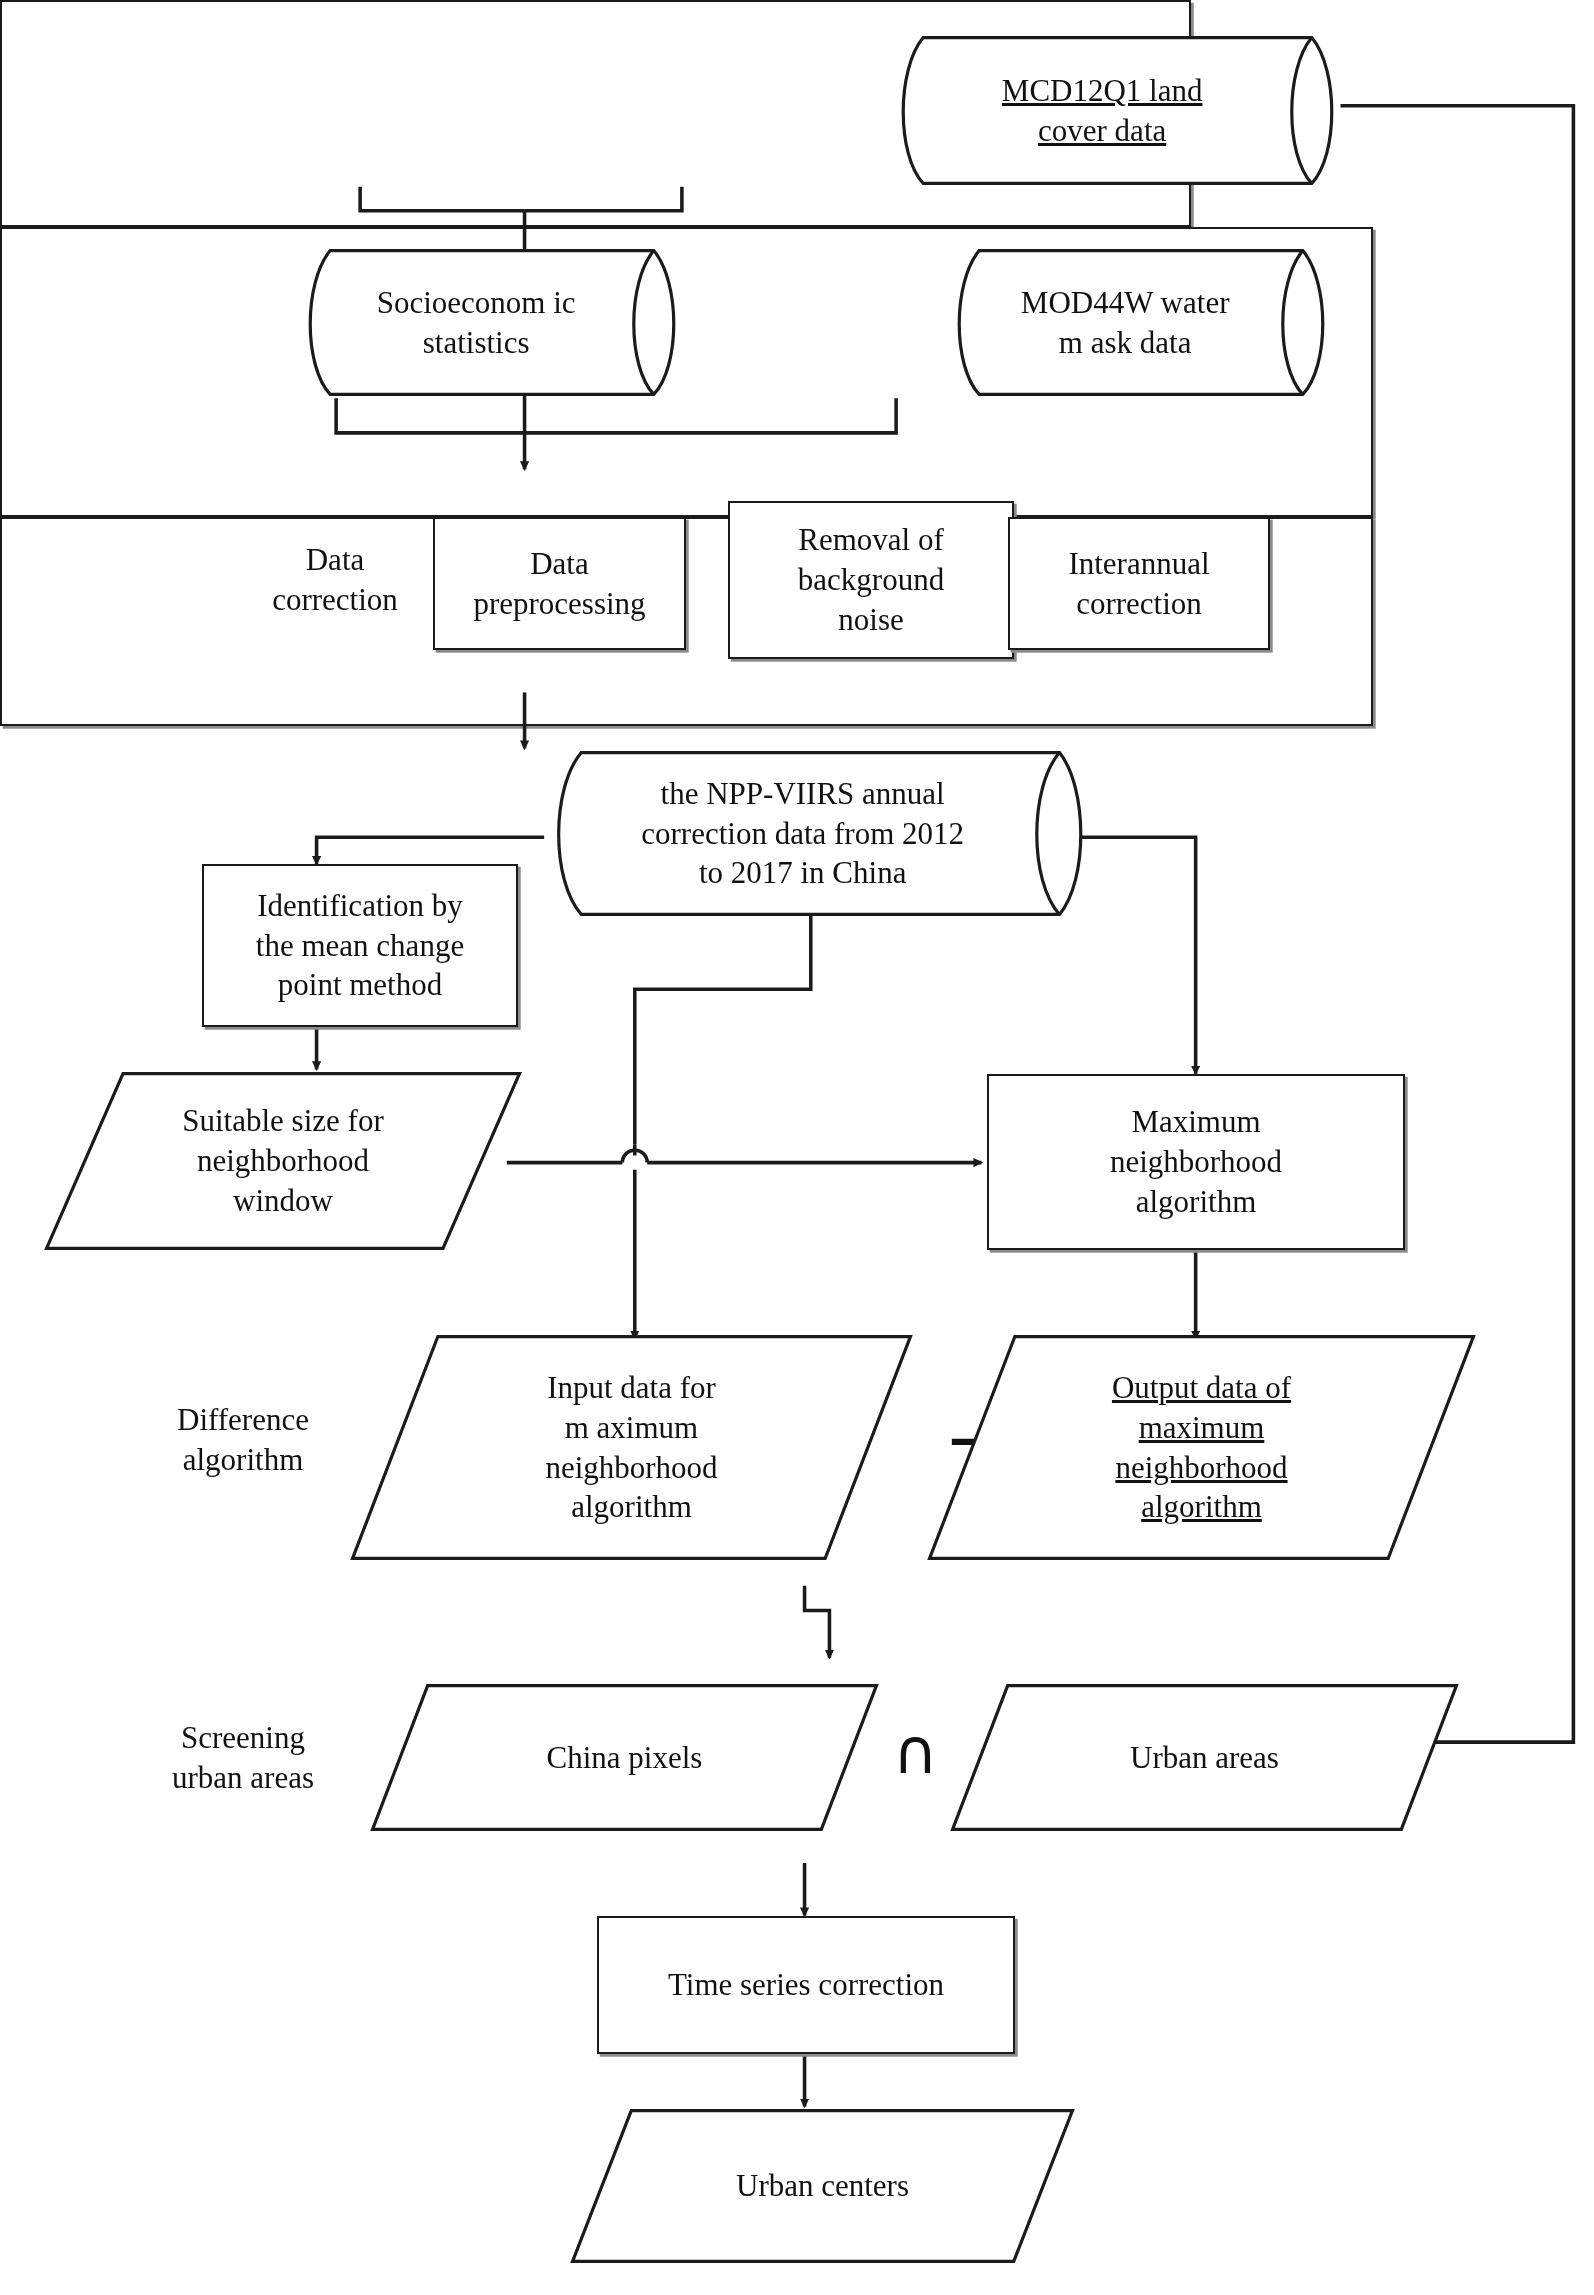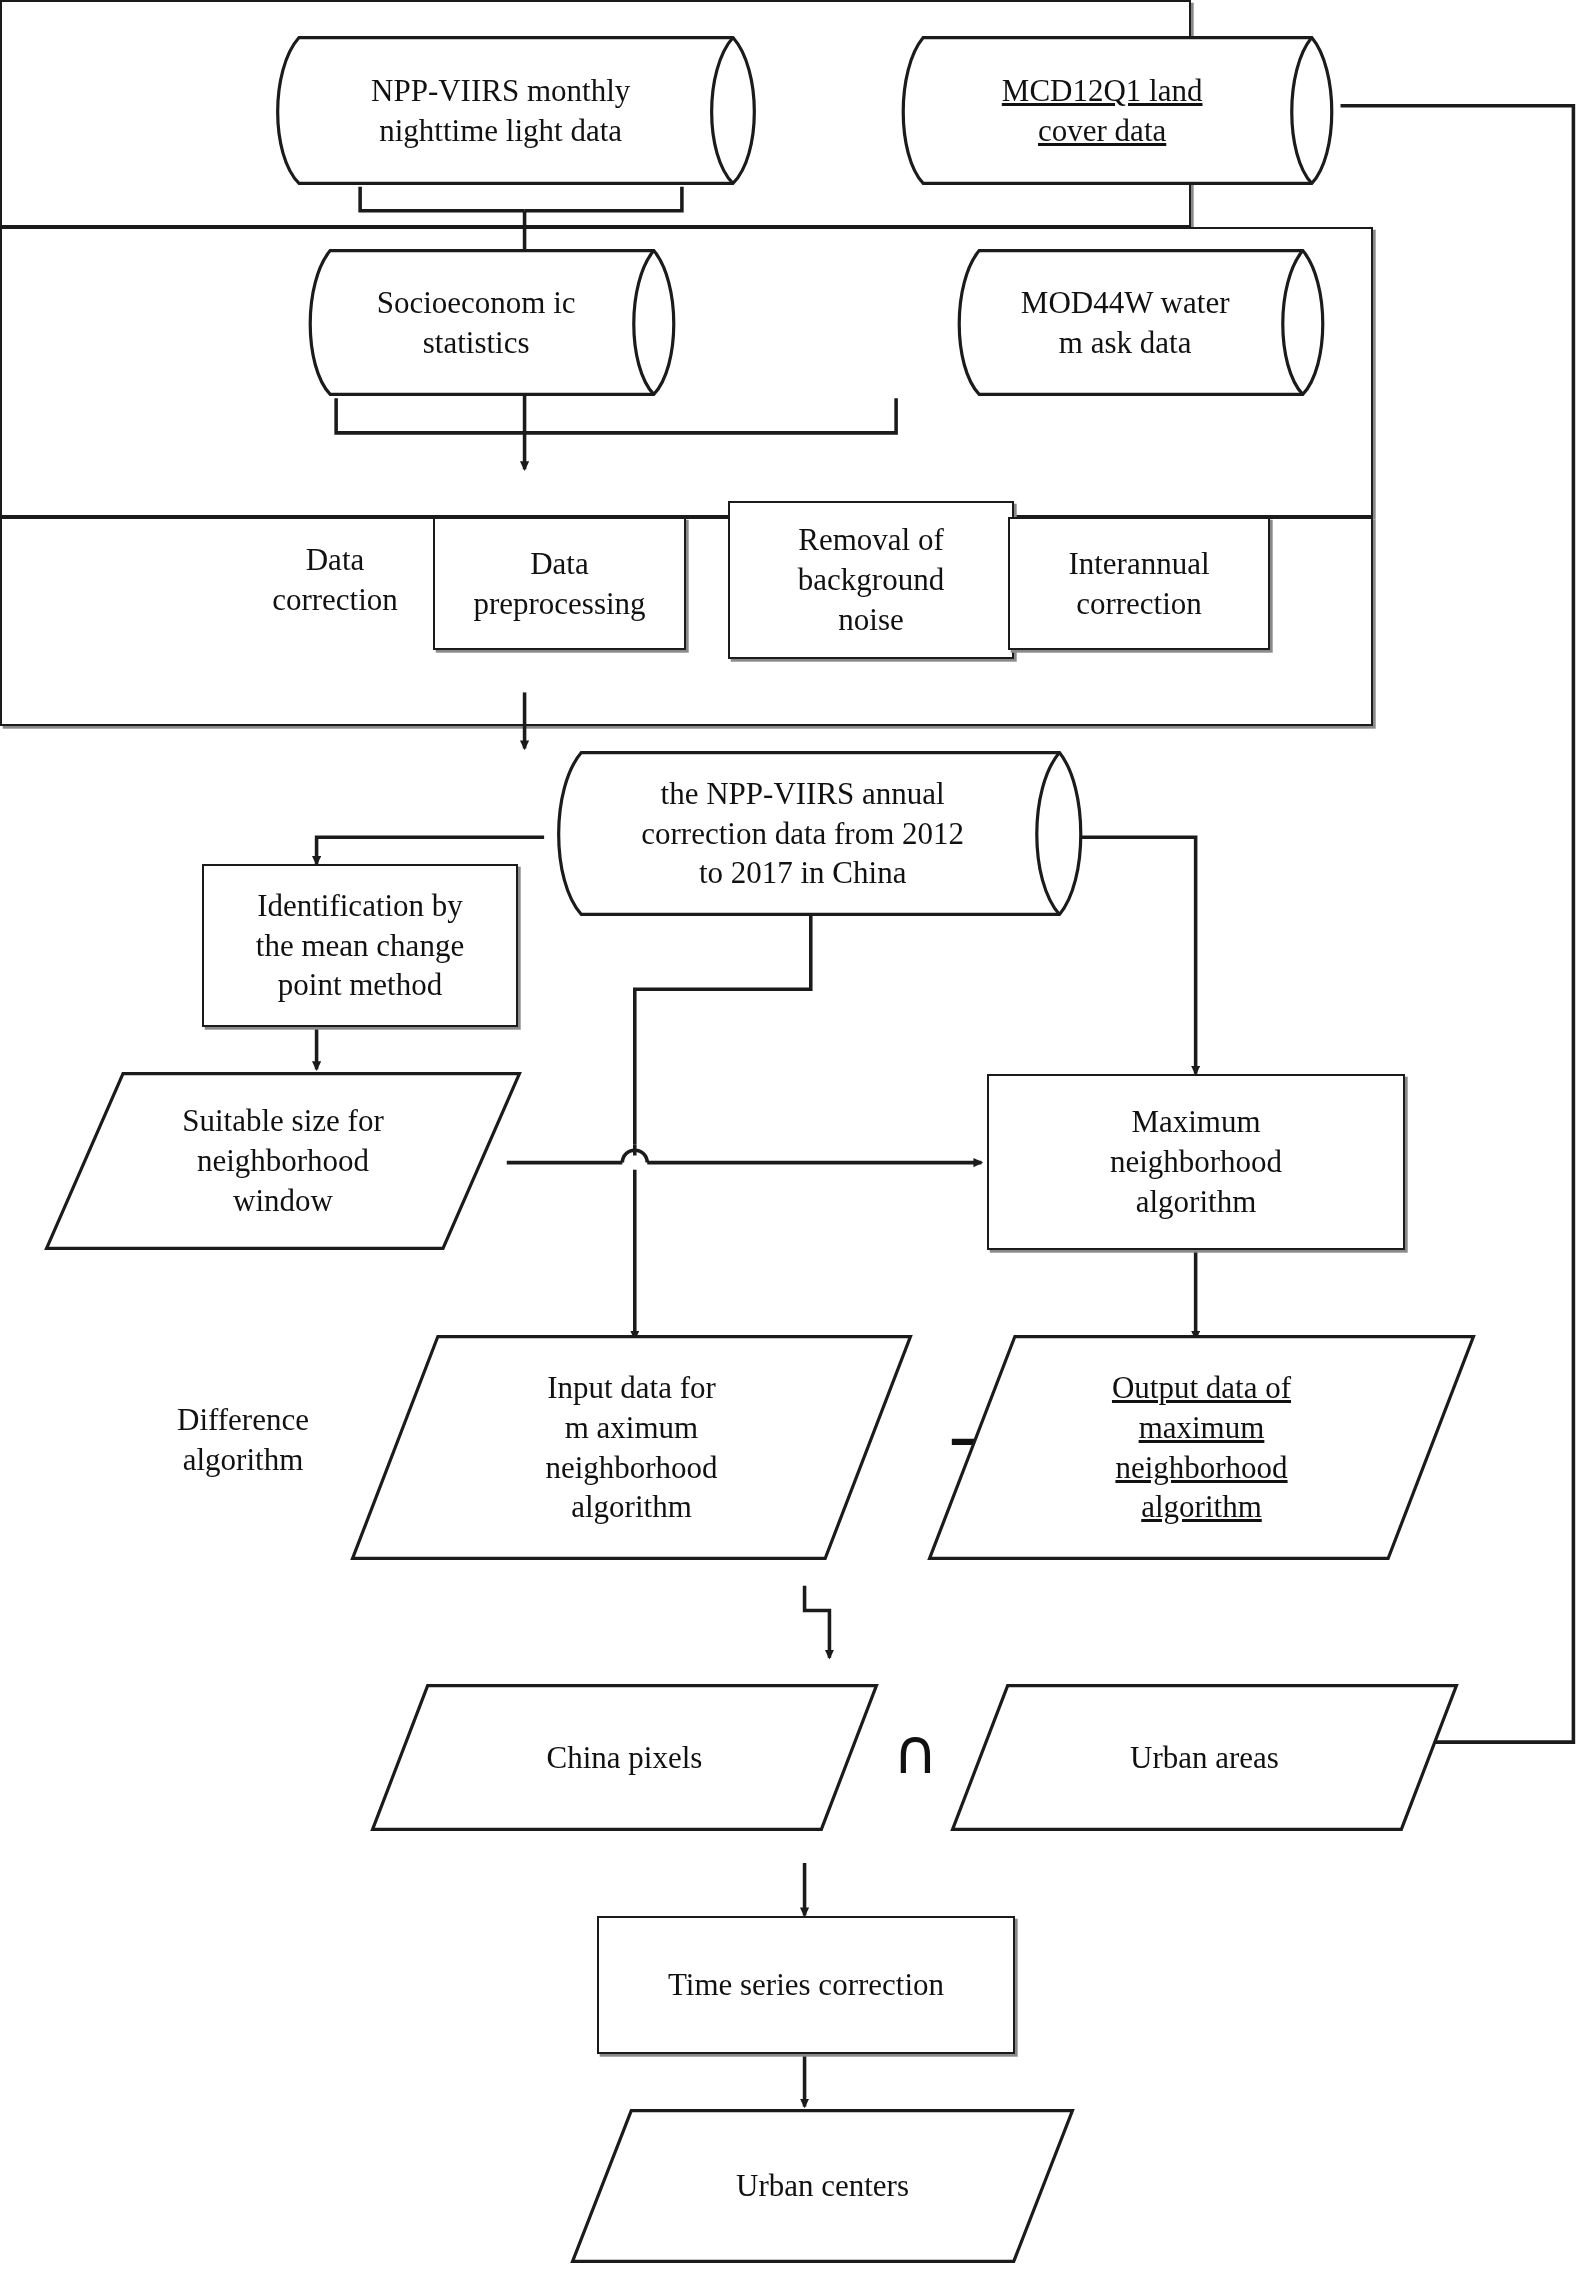--- a/index.html
+++ b/index.html
@@ -146,28 +146,20 @@
       <path d="M 905,1784 L 905,1812 L 933,1812 L 933,1865" marker-end="url(#arrow)"></path>
 
       <path d="M 1508,119 L 1770,119 L 1770,1960 L 1600,1960" marker-end="url(#arrow)"></path>
 
       <path d="M 905,2096 L 905,2155" marker-end="url(#arrow)"></path>
 
       <path d="M 905,2310 L 905,2370" marker-end="url(#arrow)"></path>
     </g>
   </svg>
 
-  <div class="node cyl" style="left:267px; top:34px; width:498px; height:153px; font-size:31px;">
-    <svg class="cylsvg" viewBox="0 0 560 172" preserveAspectRatio="none">
-      <path d="M 36,4 L 524,4 C 556,40 556,136 524,168 L 36,168 C 4,136 4,40 36,4 Z" fill="#ffffff" stroke="#1b1b1b" stroke-width="3.2" vector-effect="non-scaling-stroke"></path>
-      <path d="M 524,4 C 492,40 492,136 524,168" fill="none" stroke="#1b1b1b" stroke-width="3.2" vector-effect="non-scaling-stroke"></path>
-    </svg>
-    <span class="lbl" style="padding-right:36px;">NPP-VIIRS monthly
-nighttime  light  data</span>
-  </div>
 
   <div class="node cyl" style="left:893px; top:34px; width:449px; height:153px; font-size:31px;text-decoration:underline;">
     <svg class="cylsvg" viewBox="0 0 505 172" preserveAspectRatio="none">
       <path d="M 34,4 L 471,4 C 501,40 501,136 471,168 L 34,168 C 4,136 4,40 34,4 Z" fill="#ffffff" stroke="#1b1b1b" stroke-width="3.2" vector-effect="non-scaling-stroke"></path>
       <path d="M 471,4 C 441,40 441,136 471,168" fill="none" stroke="#1b1b1b" stroke-width="3.2" vector-effect="non-scaling-stroke"></path>
     </svg>
     <span class="lbl" style="padding-right:36px;">MCD12Q1 land
 cover data</span>
   </div>
 
@@ -263,20 +255,22 @@
       <path d="M 100,4 L 616,4 L 520,254 L 4,254 Z" fill="#ffffff" stroke="#1b1b1b" stroke-width="3.2" vector-effect="non-scaling-stroke"></path>
     </svg>
     <span class="lbl">Output data of
 maximum
 neighborhood
 algorithm</span>
   </div>
 
   <div class="frame" style="left:114px; top:1658px; width:1369px; height:205px;"></div>
 
+  <div class="plain-label" style="left:132px; top:1698px; width:222px; height:120px; font-size:31px;">Screening
+urban areas</div>
 
   <div class="node para" style="left:369px; top:1682px; width:511px; height:151px; font-size:31px;">
     <svg class="parasvg" viewBox="0 0 575 170" preserveAspectRatio="none">
       <path d="M 66,4 L 571,4 L 509,166 L 4,166 Z" fill="#ffffff" stroke="#1b1b1b" stroke-width="3.2" vector-effect="non-scaling-stroke"></path>
     </svg>
     <span class="lbl">China pixels</span>
   </div>
 
   <div class="op-symbol" style="left:880px; top:1716px; width:71px; height:71px; font-size:62px;">∩</div>
 

